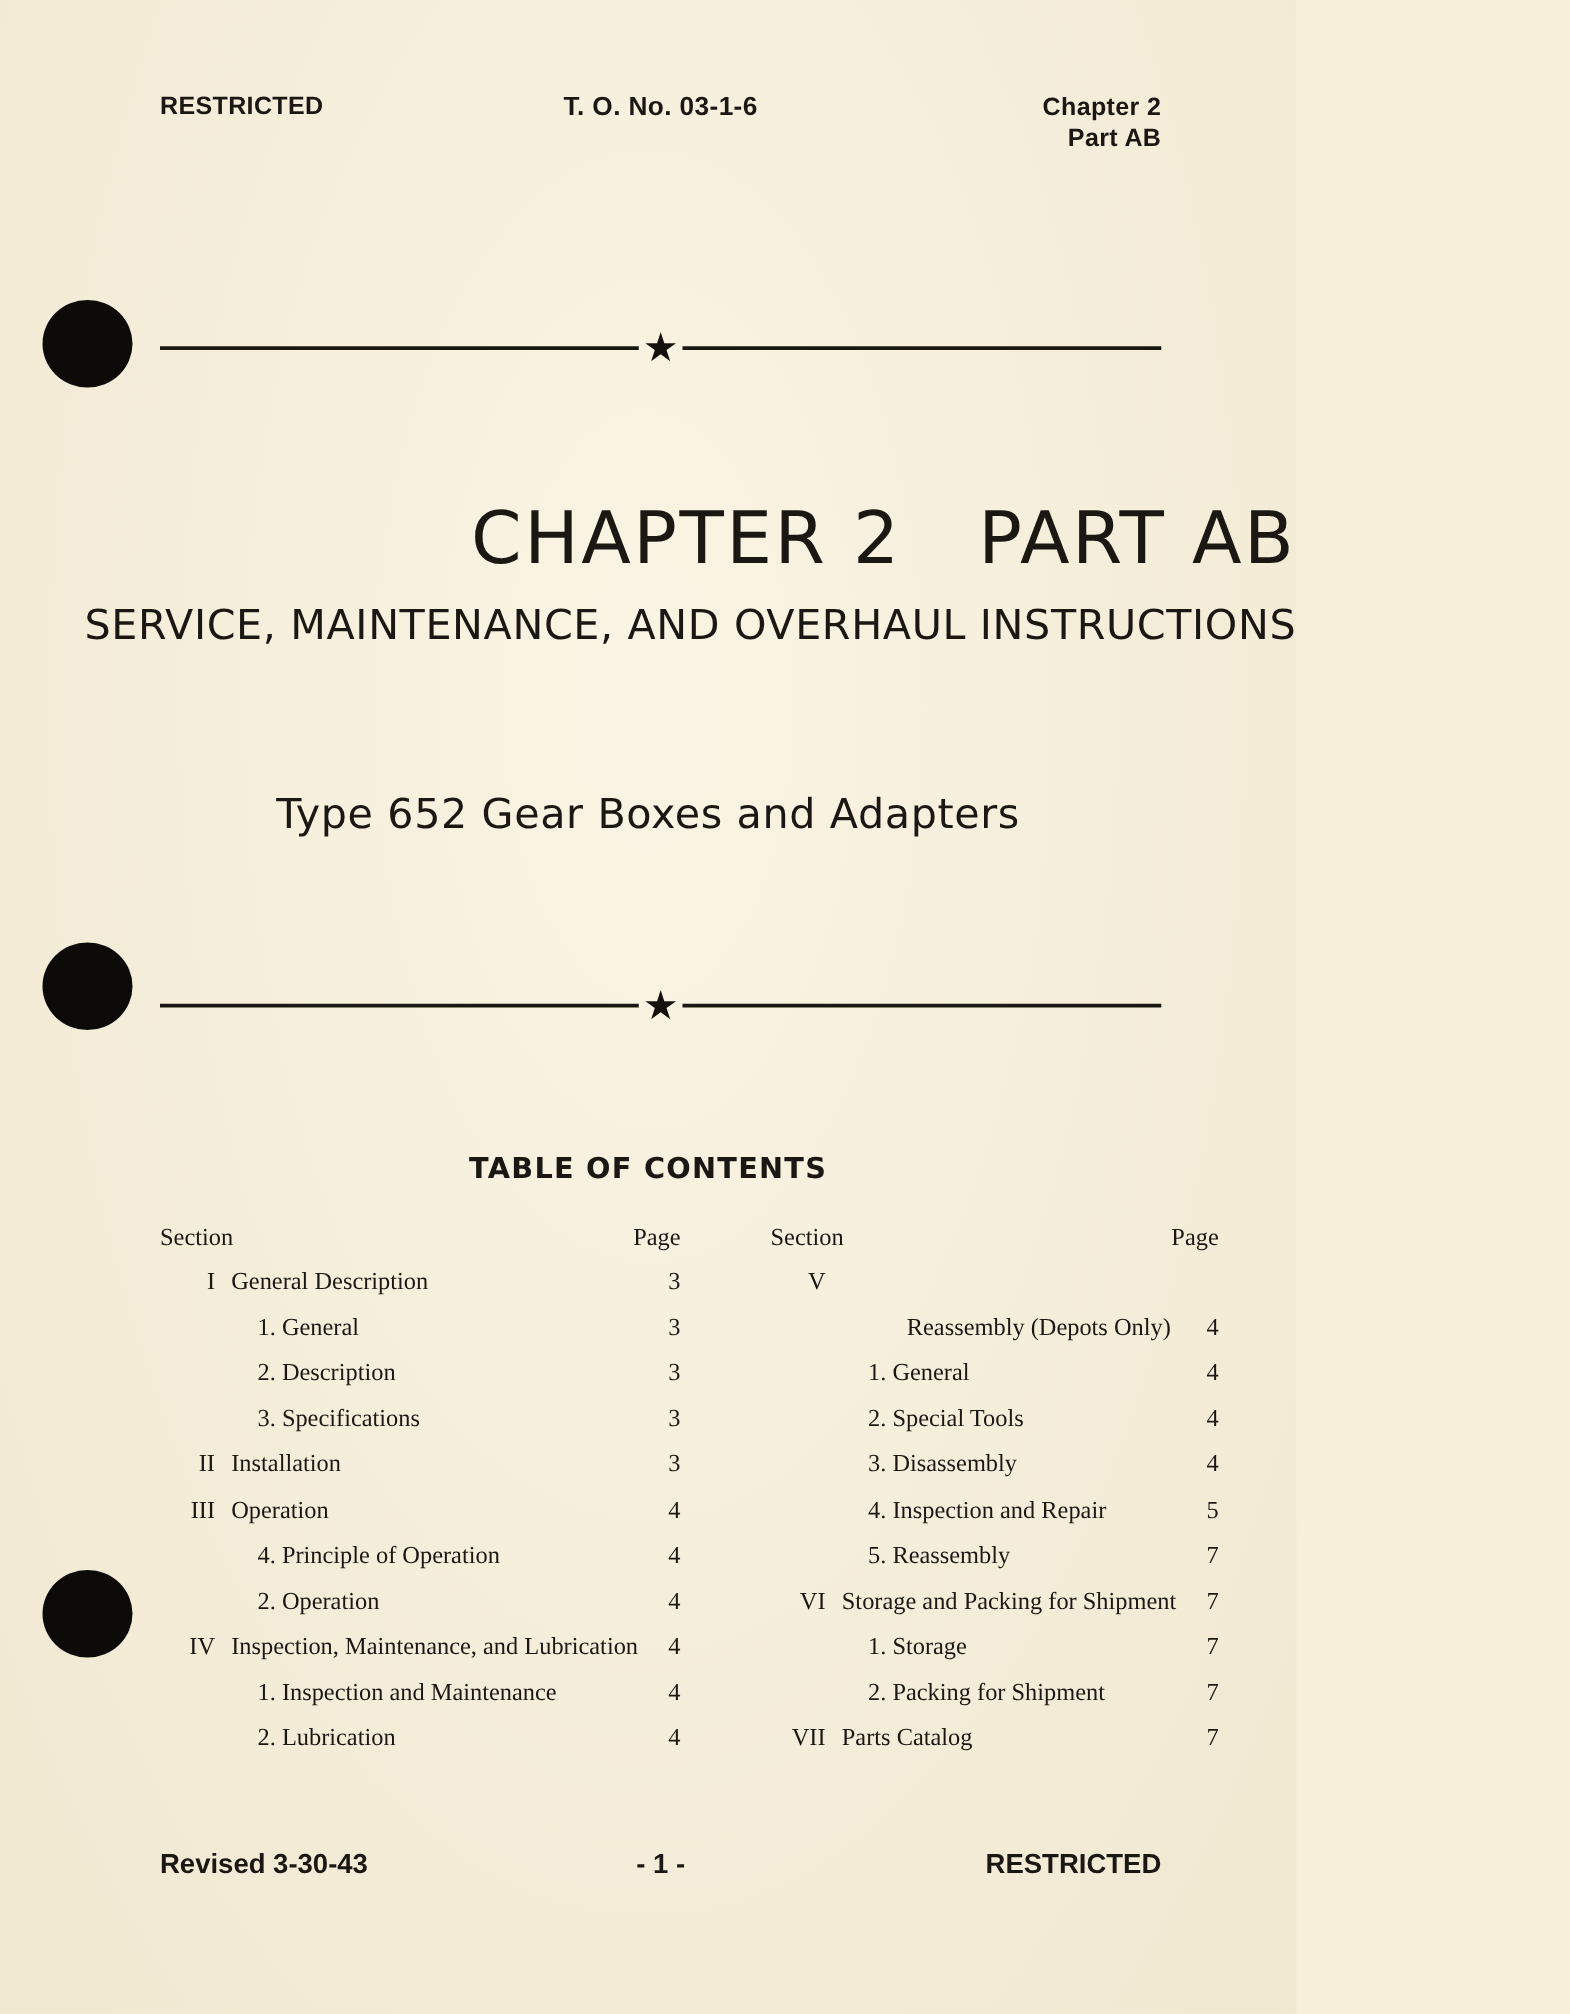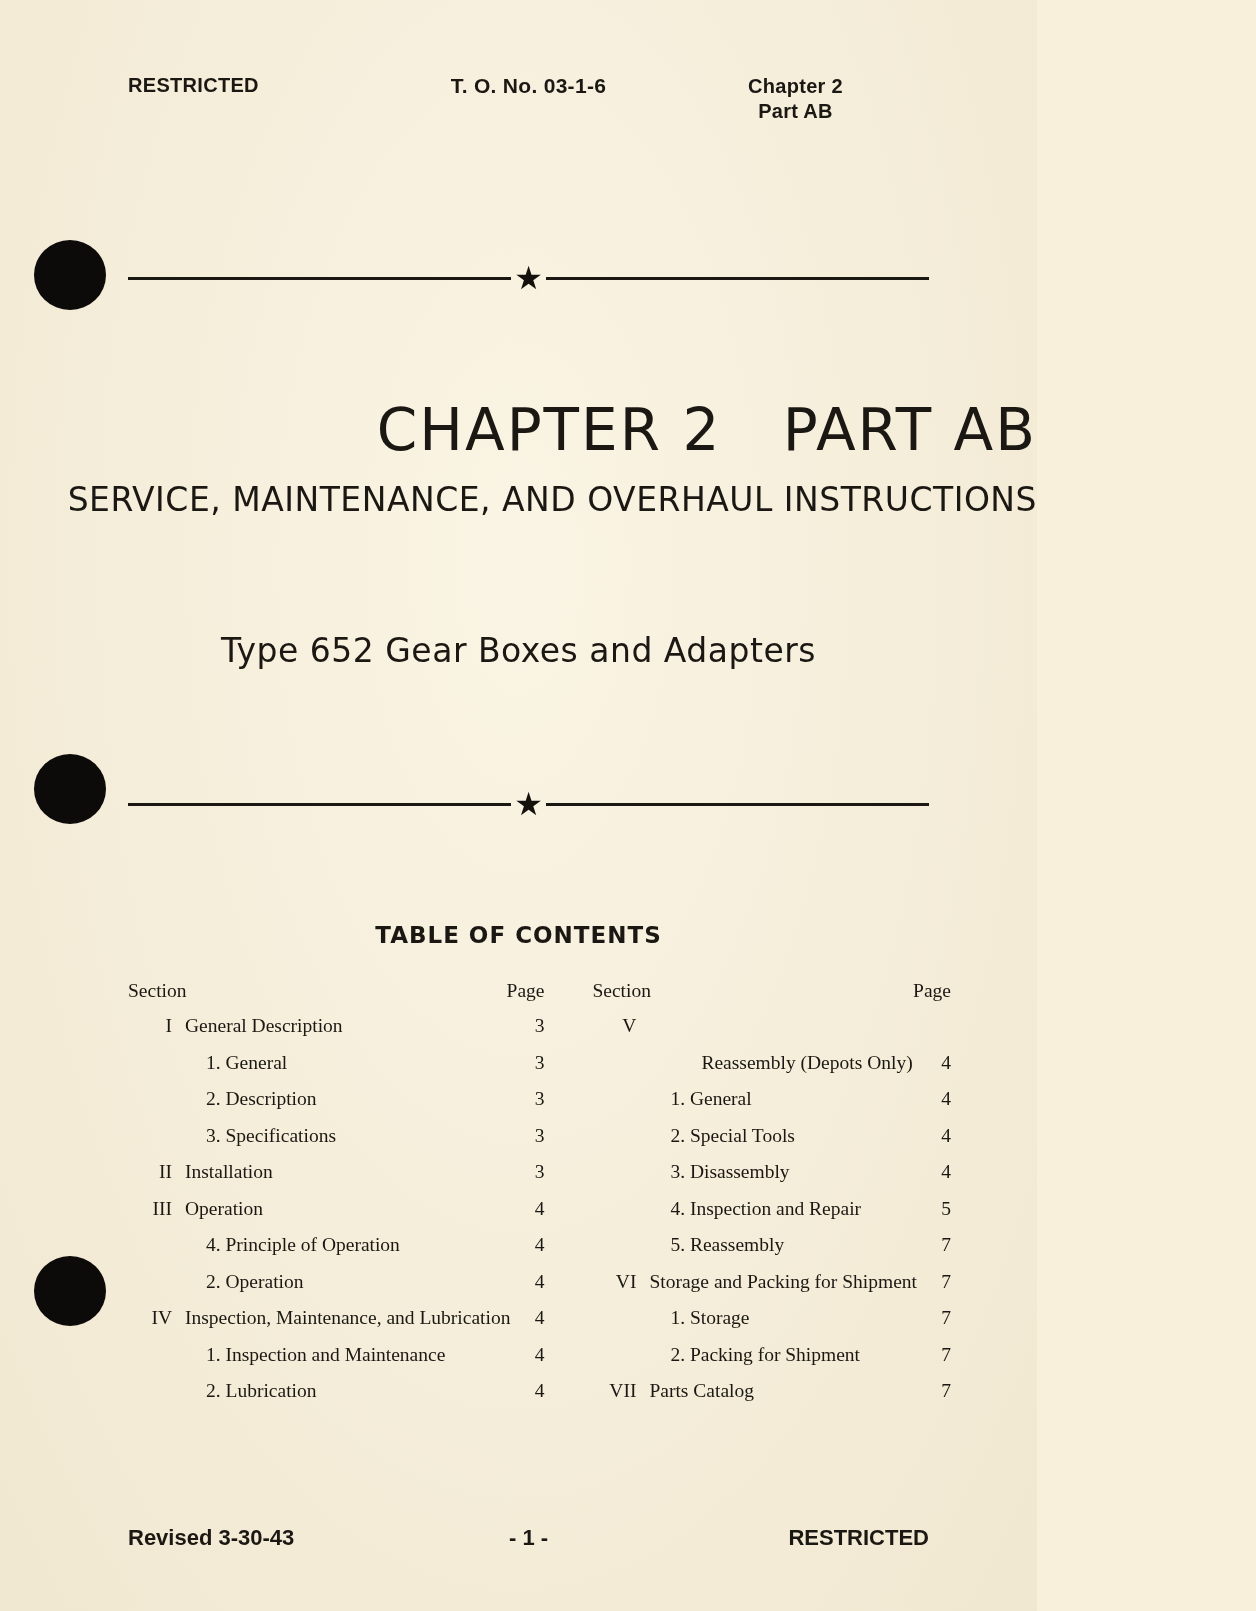--- a/index.html
+++ b/index.html
@@ -34,21 +34,21 @@
   .header {
     display: flex;
     align-items: flex-start;
     padding: 74px 108px 0 128px;
     font-weight: bold;
     font-size: 20px;
     letter-spacing: 0.3px;
   }
   .header .left  { flex: 1; text-align: left; }
   .header .mid   { flex: 1; text-align: center; font-size: 21px; }
-  .header .right { flex: 1; text-align: center; line-height: 1.25; }
+  .header .right { flex: 1; text-align: right; line-height: 1.25; }
 
   
   .star-rule {
     display: flex;
     align-items: center;
     margin: 0 108px 0 128px;
   }
   .star-rule .line { flex: 1; height: 3px; background: #1b1813; }
   .star-rule .star { font-size: 32px; line-height: 1; margin: 0 3px; color: #14110d; }
   .rule1 { margin-top: 138px; }
@@ -86,21 +86,21 @@
   .toc-heading {
     margin-top: 102px;
     text-align: center;
     font-size: 23px;
     font-weight: bold;
     letter-spacing: 1px;
     font-family: "DejaVu Sans", "Liberation Sans", sans-serif;
   }
   .toc {
     display: flex;
-    gap: 48px;
+    gap: 72px;
     padding: 26px 110px 0 128px;
     font-family: "Liberation Serif", serif;
     font-size: 19.5px;
   }
   .toc-col { flex: 1; }
   .toc-head {
     display: flex;
     justify-content: space-between;
     height: 34px;
     align-items: center;
@@ -118,21 +118,21 @@
   }
   .toc-label { flex: 1; white-space: nowrap; }
   .toc-row.sub  .toc-label { padding-left: 21px; }
   .toc-row.cont .toc-label { padding-left: 52px; }
   .toc-page { width: 34px; text-align: right; flex: none; }
 
   
   .footer {
     position: absolute;
     left: 0; right: 0;
-    top: 1525px;
+    top: 1478px;
     display: flex;
     align-items: flex-end;
     padding: 0 108px 0 128px;
     font-weight: bold;
     font-size: 22px;
   }
   .footer .left  { flex: 1; text-align: left; }
   .footer .mid   { flex: 1; text-align: center; }
   .footer .right { flex: 1; text-align: right; }
 </style>

